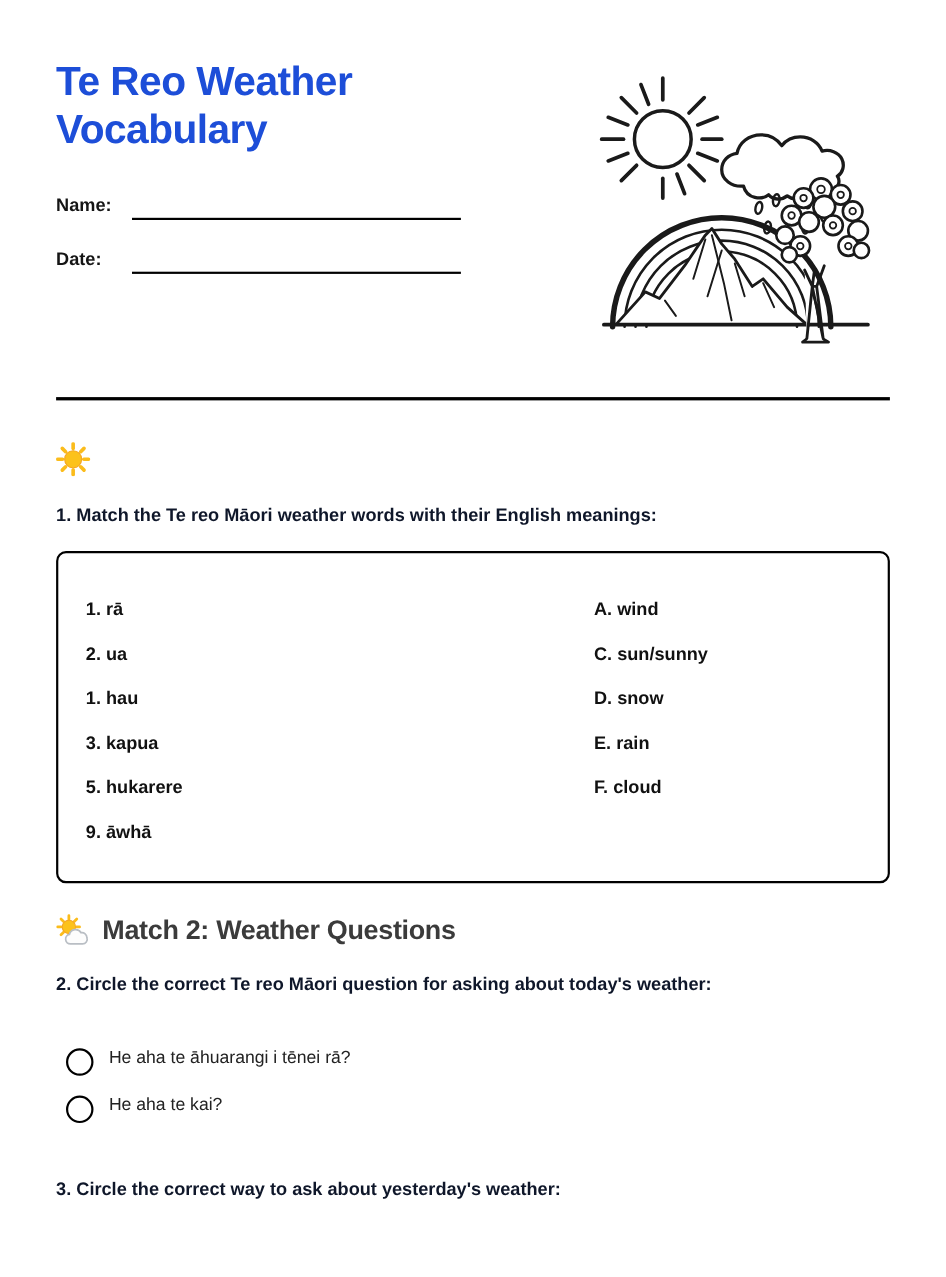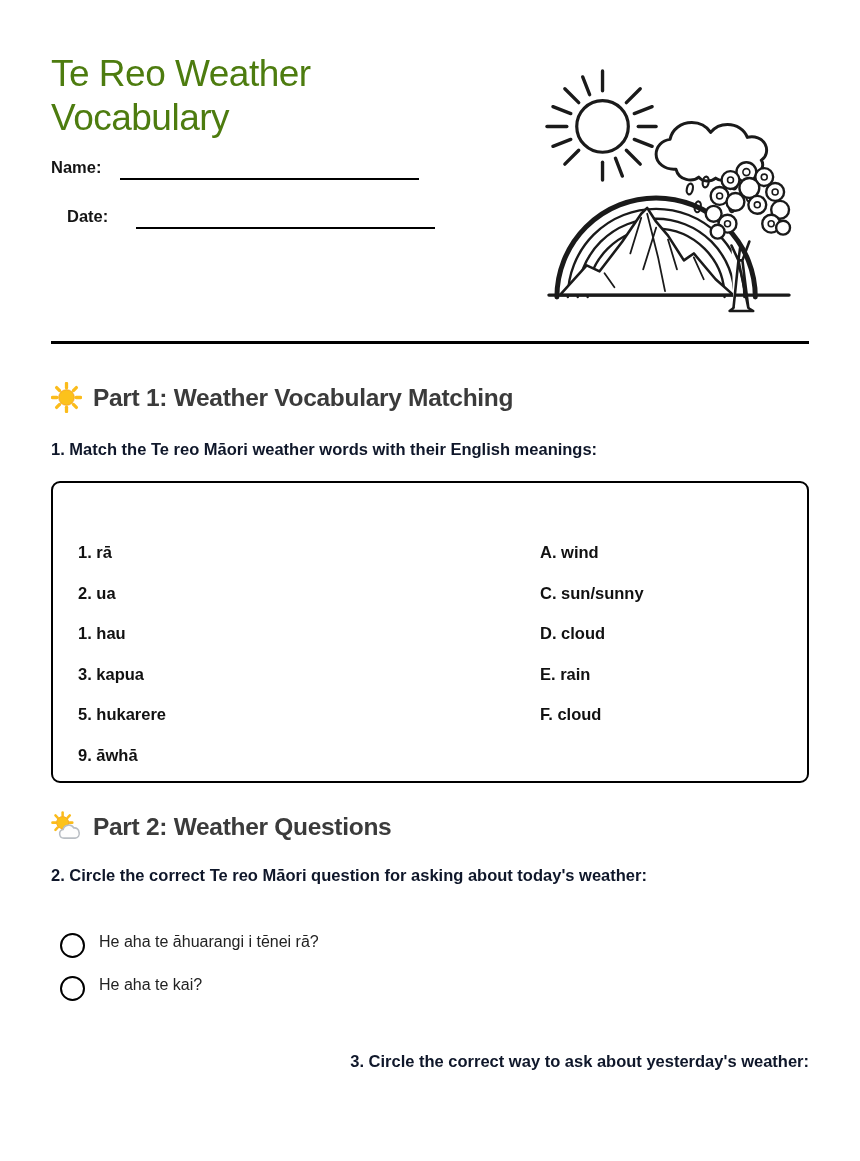--- a/index.html
+++ b/index.html
@@ -12,27 +12,27 @@
     overflow:hidden;
   }
   .content{padding:0 51px;}
 
   
   .doc-title{
     margin:52px 0 0 0;
     width:370px;
     font-size:37px;
     line-height:44px;
-    font-weight:400;
-    color:#4d7c0f;
+    font-weight:700;
+    color:#1d4ed8;
     letter-spacing:-0.5px;
   }
   .field-row{display:flex;align-items:flex-end;}
-  .field-row.name{margin-top:16px;}
-  .field-row.date{margin-top:25px;margin-left:16px;}
+  .field-row.name{margin-top:36px;}
+  .field-row.date{margin-top:25px;}
   .field-label{
     font-size:16.5px;font-weight:700;color:#151515;
     width:69px;padding-bottom:3px;
   }
   .blank-line{
     width:299px;height:22px;
     border-bottom:2px solid #000;
   }
   .illustration{
     position:absolute;
@@ -56,30 +56,30 @@
   .section-heading.p1{margin-top:38px;}
   .section-heading.p2{margin-top:28px;}
   .section-heading .emoji{width:31px;height:31px;flex:none;}
 
   .instruction{
     font-size:16.5px;font-weight:700;color:#0f172a;
     line-height:20px;
   }
   .instr-1{margin-top:26px;}
   .instr-2{margin-top:23px;}
-  .instr-3{margin-top:50px;text-align:right;}
+  .instr-3{margin-top:50px;}
 
   
   .match-box{
     box-sizing:border-box;
     margin-top:22px;
     width:758px;height:302px;
     border:2px solid #000;
     border-radius:9px;
-    padding:59px 0 0 25px;
+    padding:41px 0 0 25px;
     display:grid;
     grid-template-columns:462px auto;
   }
   .match-col{display:flex;flex-direction:column;}
   .match-item{
     height:20px;margin-bottom:20.5px;
     font-size:16.5px;font-weight:700;color:#111;
     line-height:20px;
   }
 
@@ -128,58 +128,57 @@
           <line x1="16" y1="26" x2="16" y2="30.5"></line>
           <line x1="1.5" y1="16" x2="6" y2="16"></line>
           <line x1="26" y1="16" x2="30.5" y2="16"></line>
           <line x1="5.8" y1="5.8" x2="8.9" y2="8.9"></line>
           <line x1="23.1" y1="23.1" x2="26.2" y2="26.2"></line>
           <line x1="5.8" y1="26.2" x2="8.9" y2="23.1"></line>
           <line x1="23.1" y1="8.9" x2="26.2" y2="5.8"></line>
         </g>
         <circle cx="16" cy="16" r="8" fill="#fcc21b" stroke="#f5a623" stroke-width="1"></circle>
       </svg>
-      <span>Part 1: Weather Vocabulary Matching</span>
     </h2>
 
     <p class="instruction instr-1">1. Match the Te reo Māori weather words with their English meanings:</p>
 
     <div class="match-box">
       <div class="match-col">
         <div class="match-item">1. rā</div>
         <div class="match-item">2. ua</div>
         <div class="match-item">1. hau</div>
         <div class="match-item">3. kapua</div>
         <div class="match-item">5. hukarere</div>
         <div class="match-item">9. āwhā</div>
       </div>
       <div class="match-col">
         <div class="match-item">A. wind</div>
         <div class="match-item">C. sun/sunny</div>
-        <div class="match-item">D. cloud</div>
+        <div class="match-item">D. snow</div>
         <div class="match-item">E. rain</div>
         <div class="match-item">F. cloud</div>
       </div>
     </div>
 
     <h2 class="section-heading p2">
       <svg class="emoji" viewBox="0 0 32 32">
         <g stroke="#fbbc1b" stroke-width="2.6" stroke-linecap="round">
           <line x1="12" y1="1.5" x2="12" y2="5"></line>
           <line x1="12" y1="19" x2="12" y2="22"></line>
           <line x1="1.5" y1="12" x2="5" y2="12"></line>
           <line x1="19" y1="12" x2="22" y2="12"></line>
           <line x1="4.6" y1="4.6" x2="7" y2="7"></line>
           <line x1="4.6" y1="19.4" x2="7" y2="17"></line>
           <line x1="17" y1="7" x2="19.4" y2="4.6"></line>
         </g>
         <circle cx="12" cy="12" r="6.2" fill="#fcc21b" stroke="#f5a623" stroke-width="1"></circle>
         <path d="M13.5,28 a4.5,4.5 0 0 1 -1,-8.9 a6,6 0 0 1 11,-1.6 a4.6,4.6 0 0 1 5.4,4.5 a4.4,4.4 0 0 1 -4.4,6 z" fill="#fdfdfd" stroke="#b9bec4" stroke-width="1.6"></path>
       </svg>
-      <span>Part 2: Weather Questions</span>
+      <span>Match 2: Weather Questions</span>
     </h2>
 
     <p class="instruction instr-2">2. Circle the correct Te reo Māori question for asking about today's weather:</p>
 
     <div class="radio-list">
       <div class="radio-row">
         <span class="radio-circle"></span>
         <span class="radio-label">He aha te āhuarangi i tēnei rā?</span>
       </div>
       <div class="radio-row">

